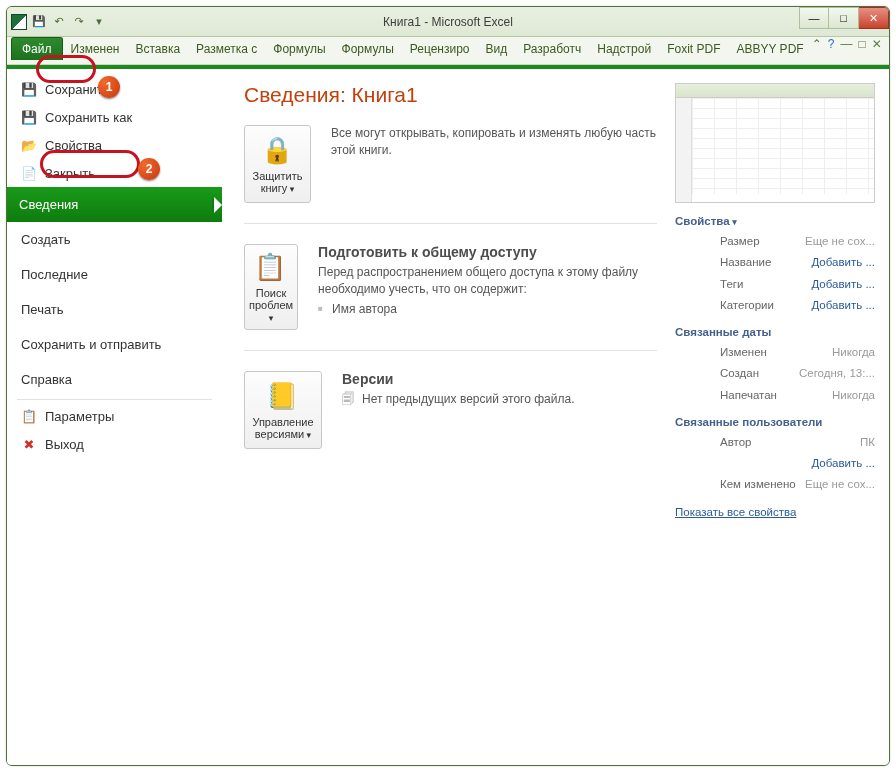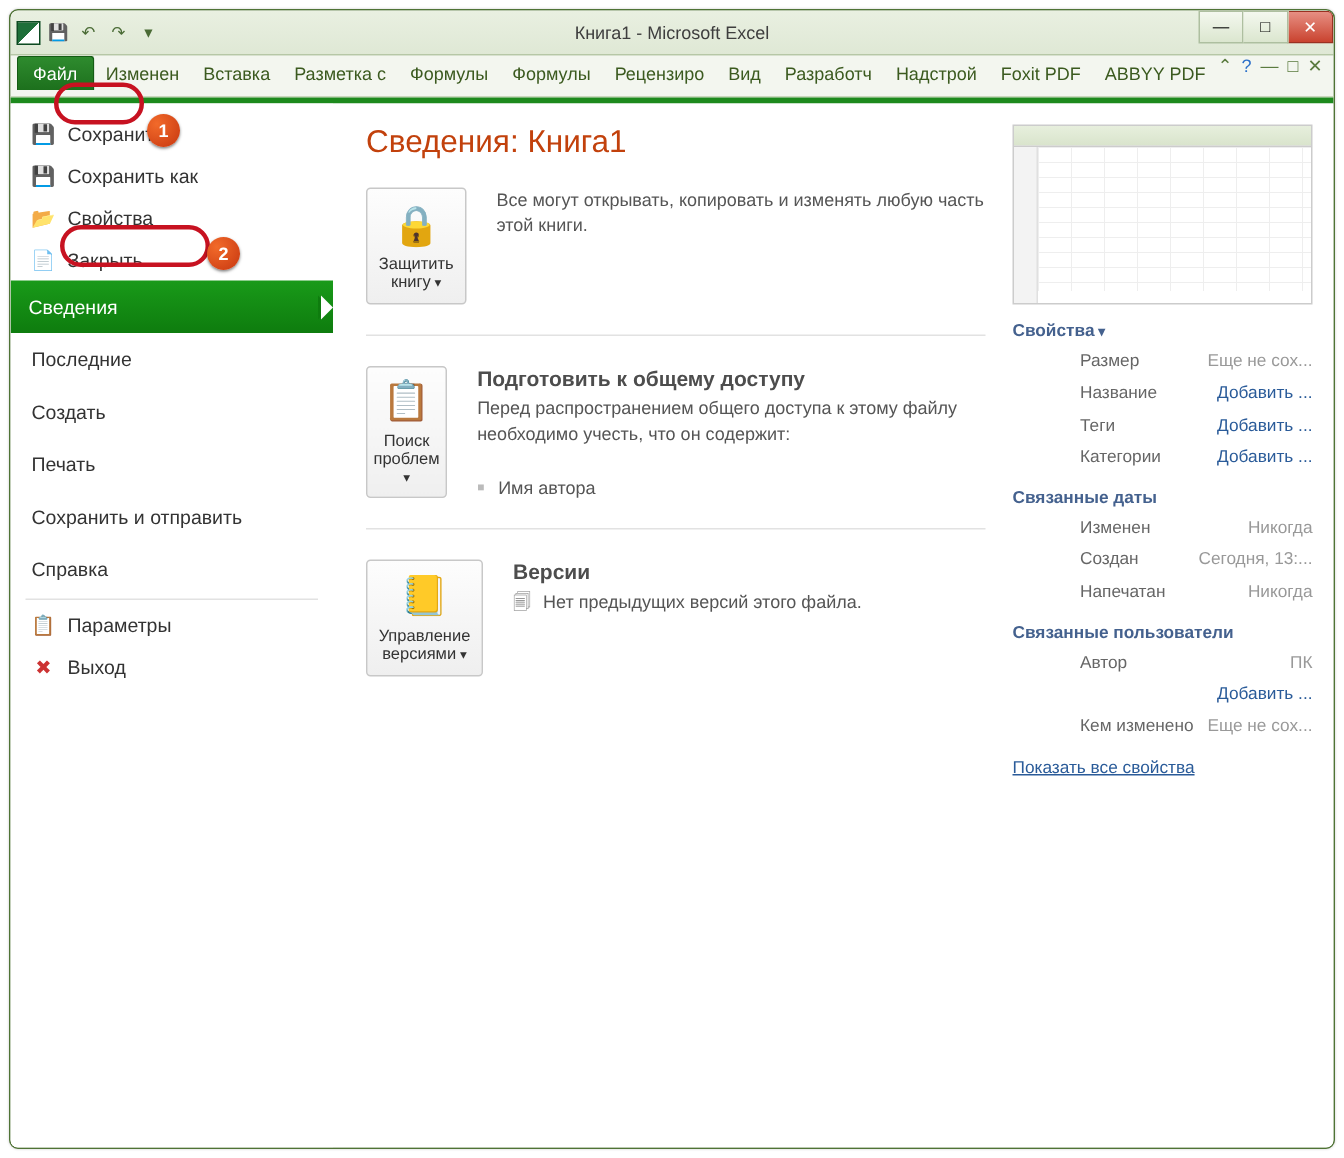--- a/index.html
+++ b/index.html
@@ -49,21 +49,21 @@
 .content { flex: 1; display: flex; padding: 14px 14px 14px 22px; gap: 18px; overflow: auto; }
 .main { flex: 1; }
 .main h1 { font-size: 21px; font-weight: normal; color: #c2410c; margin-bottom: 18px; }
 .block { display: flex; gap: 20px; padding-bottom: 20px; border-bottom: 1px solid #e2e2e2; margin-bottom: 20px; }
 .block:last-child { border-bottom: none; }
 .bigbtn { width: 78px; min-height: 78px; border: 1px solid #c8c8c8; background: linear-gradient(#fdfdfd,#efefef); display: flex; flex-direction: column; align-items: center; justify-content: center; padding: 6px 4px; font-size: 11px; text-align: center; color: #333; cursor: pointer; border-radius: 3px; gap: 4px; }
 .bigbtn .bicon { width: 32px; height: 32px; display: flex; align-items: center; justify-content: center; font-size: 26px; }
 .bigbtn .arrow::after { content: " ▾"; font-size: 9px; }
 .btext h3 { font-size: 14px; font-weight: bold; color: #4d4d4d; margin-bottom: 4px; }
 .btext p { font-size: 12px; color: #555; line-height: 1.4; }
-.btext .bullet { font-size: 12px; color: #555; padding-left: 14px; position: relative; margin-top: 20px; }
+.btext .bullet { font-size: 12px; color: #555; padding-left: 14px; position: relative; margin-top: 4px; }
 .btext .bullet::before { content: "■"; position: absolute; left: 0; color: #bbb; font-size: 8px; top: 2px; }
 .ver-ic { display: inline-block; width: 14px; margin-right: 6px; color: #7a7a7a; }
 
 .rightpane { width: 200px; font-size: 11.5px; color: #555; }
 .preview { width: 200px; height: 120px; border: 1px solid #ccc; background: #fff; margin-bottom: 12px; position: relative; overflow: hidden; }
 .preview .phead { height: 14px; background: linear-gradient(#e7efdd,#d9e4cc); border-bottom: 1px solid #ccc; }
 .preview .pside { position: absolute; left: 0; top: 14px; bottom: 0; width: 16px; background: #f3f3f3; border-right: 1px solid #e0e0e0; }
 .preview-grid { position: absolute; inset: 14px 0 8px 16px; background-image: linear-gradient(#eee 1px, transparent 1px), linear-gradient(90deg,#eee 1px, transparent 1px); background-size: 22px 10px; }
 .rightpane h4 { font-size: 11.5px; color: #44618e; margin: 10px 0 4px; }
 .rightpane h4.drop::after { content: " ▾"; font-size: 9px; }
@@ -138,22 +138,22 @@
       </div>
       <div class="item">
         <span class="icn">📄</span>
         <span>Закрыть</span>
       </div>
 
       <div class="item active">
         <span>Сведения</span>
       </div>
 
+      <div class="section">Создать</div>
       <div class="section">Последние</div>
-      <div class="section">Создать</div>
       <div class="section">Печать</div>
       <div class="section">Сохранить и отправить</div>
       <div class="section">Справка</div>
       <hr>
       <div class="item">
         <span class="icn">📋</span>
         <span>Параметры</span>
       </div>
       <div class="item">
         <span class="icn" style="color:#c33">✖</span>

